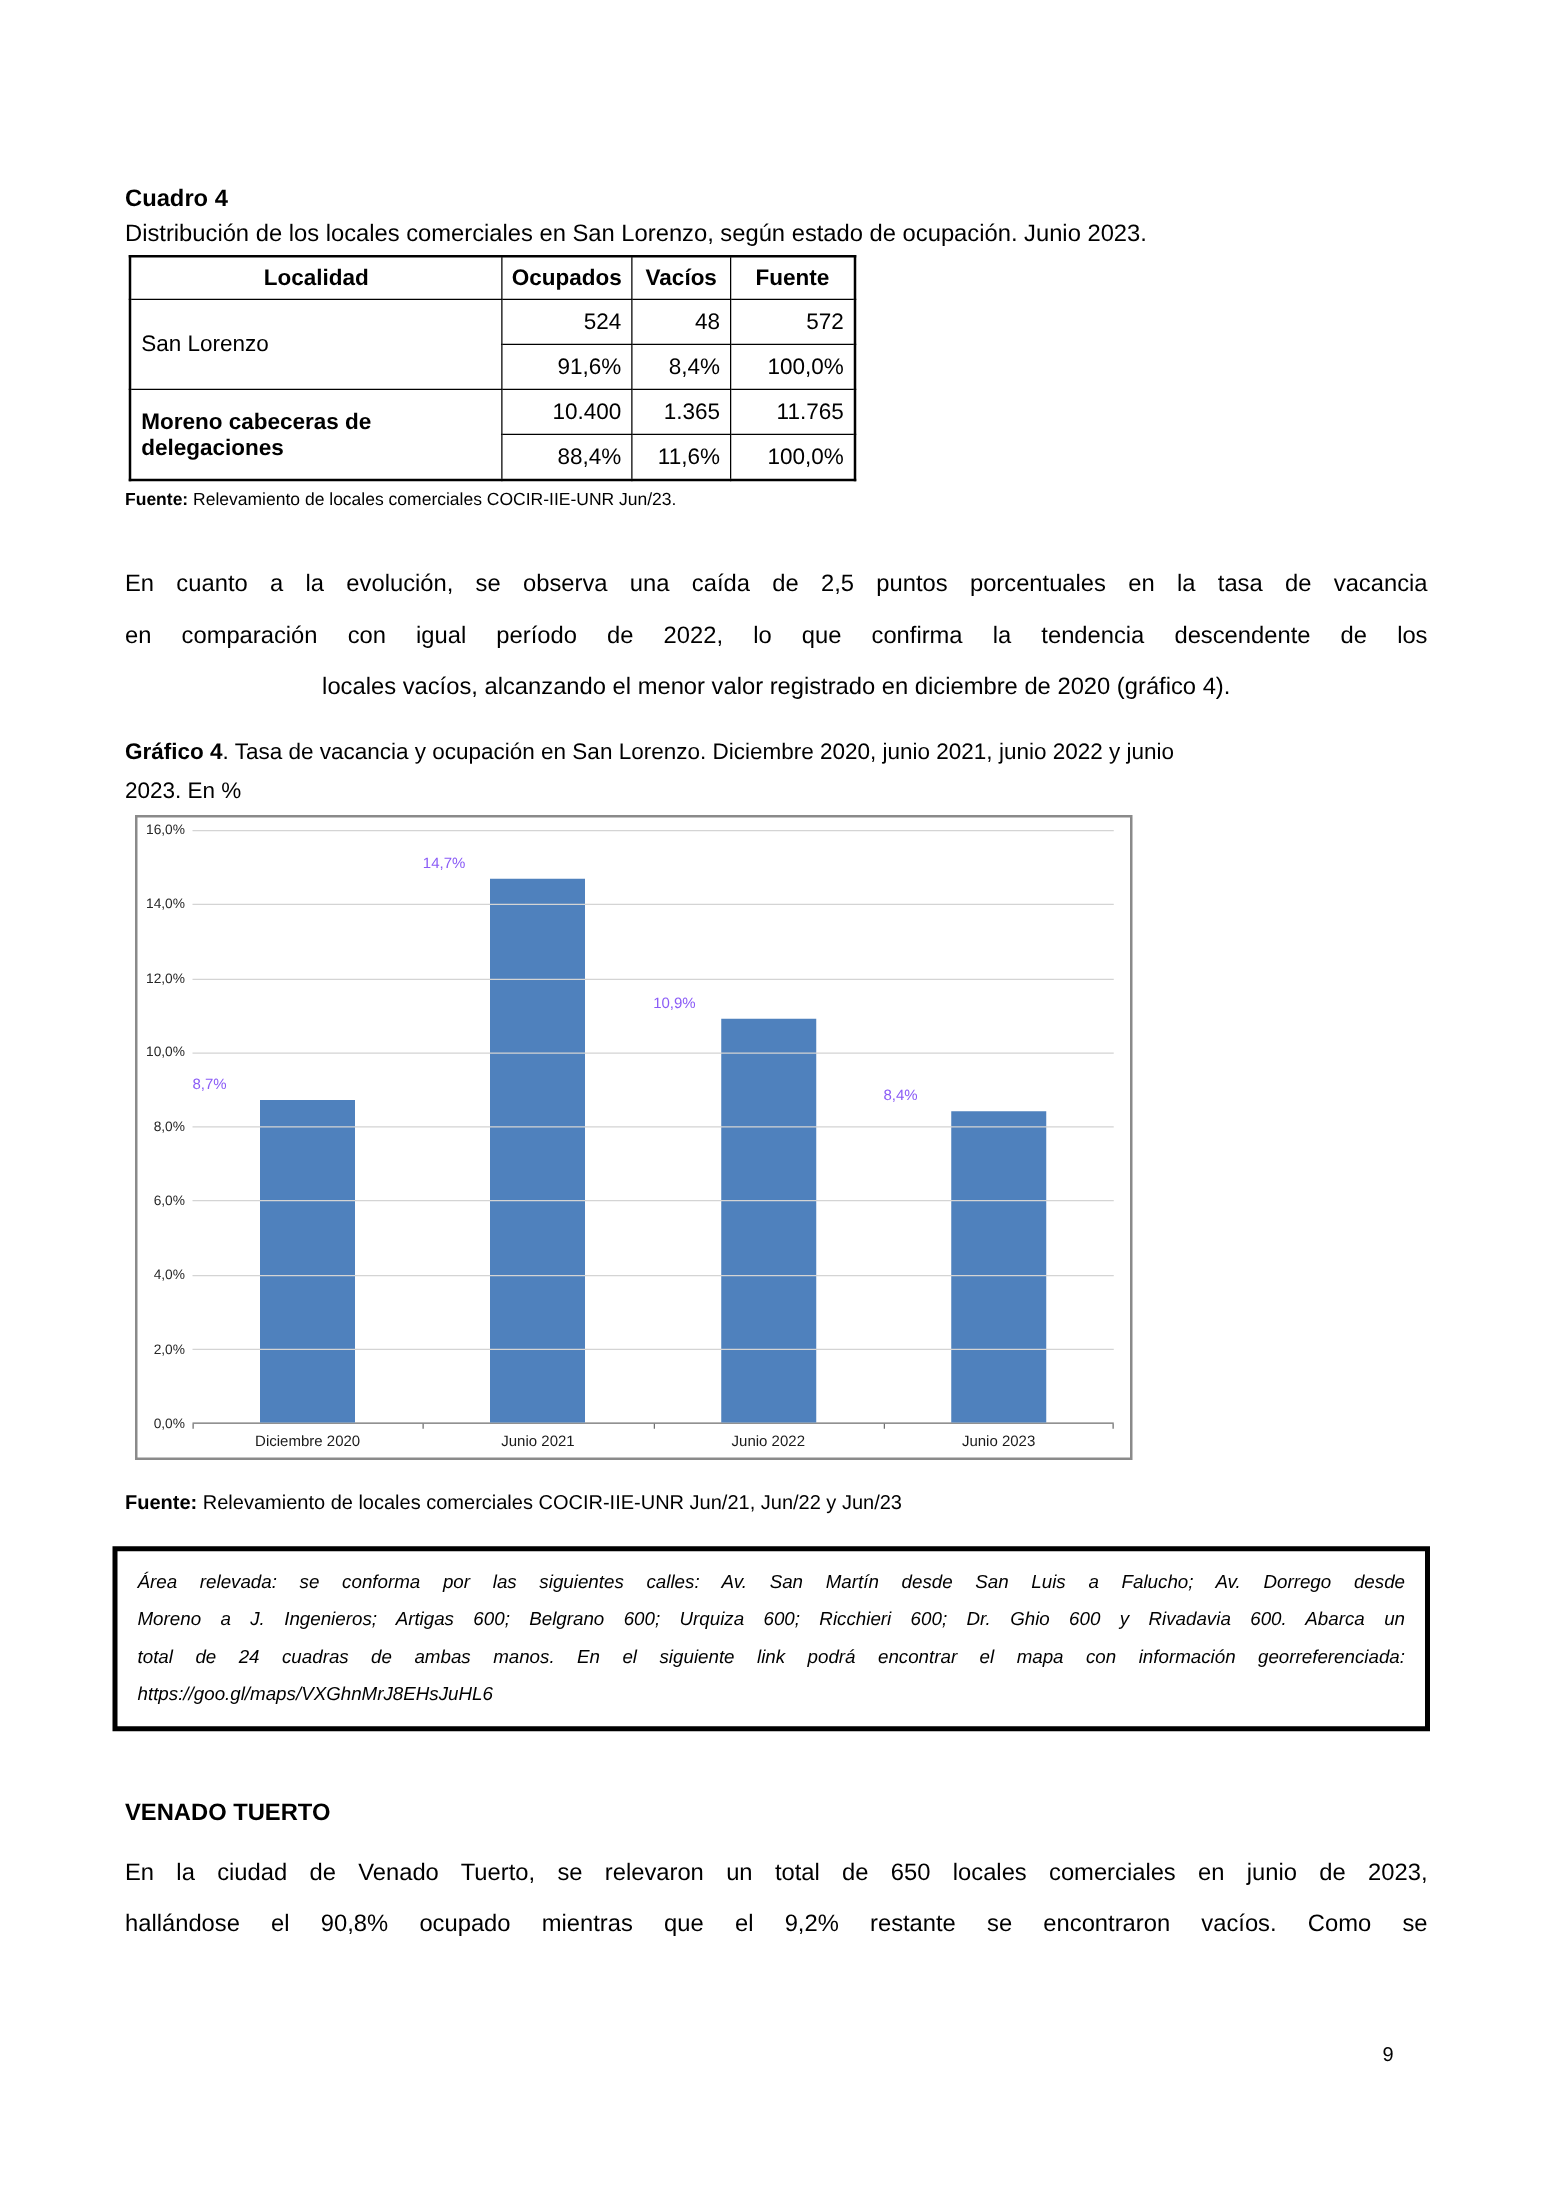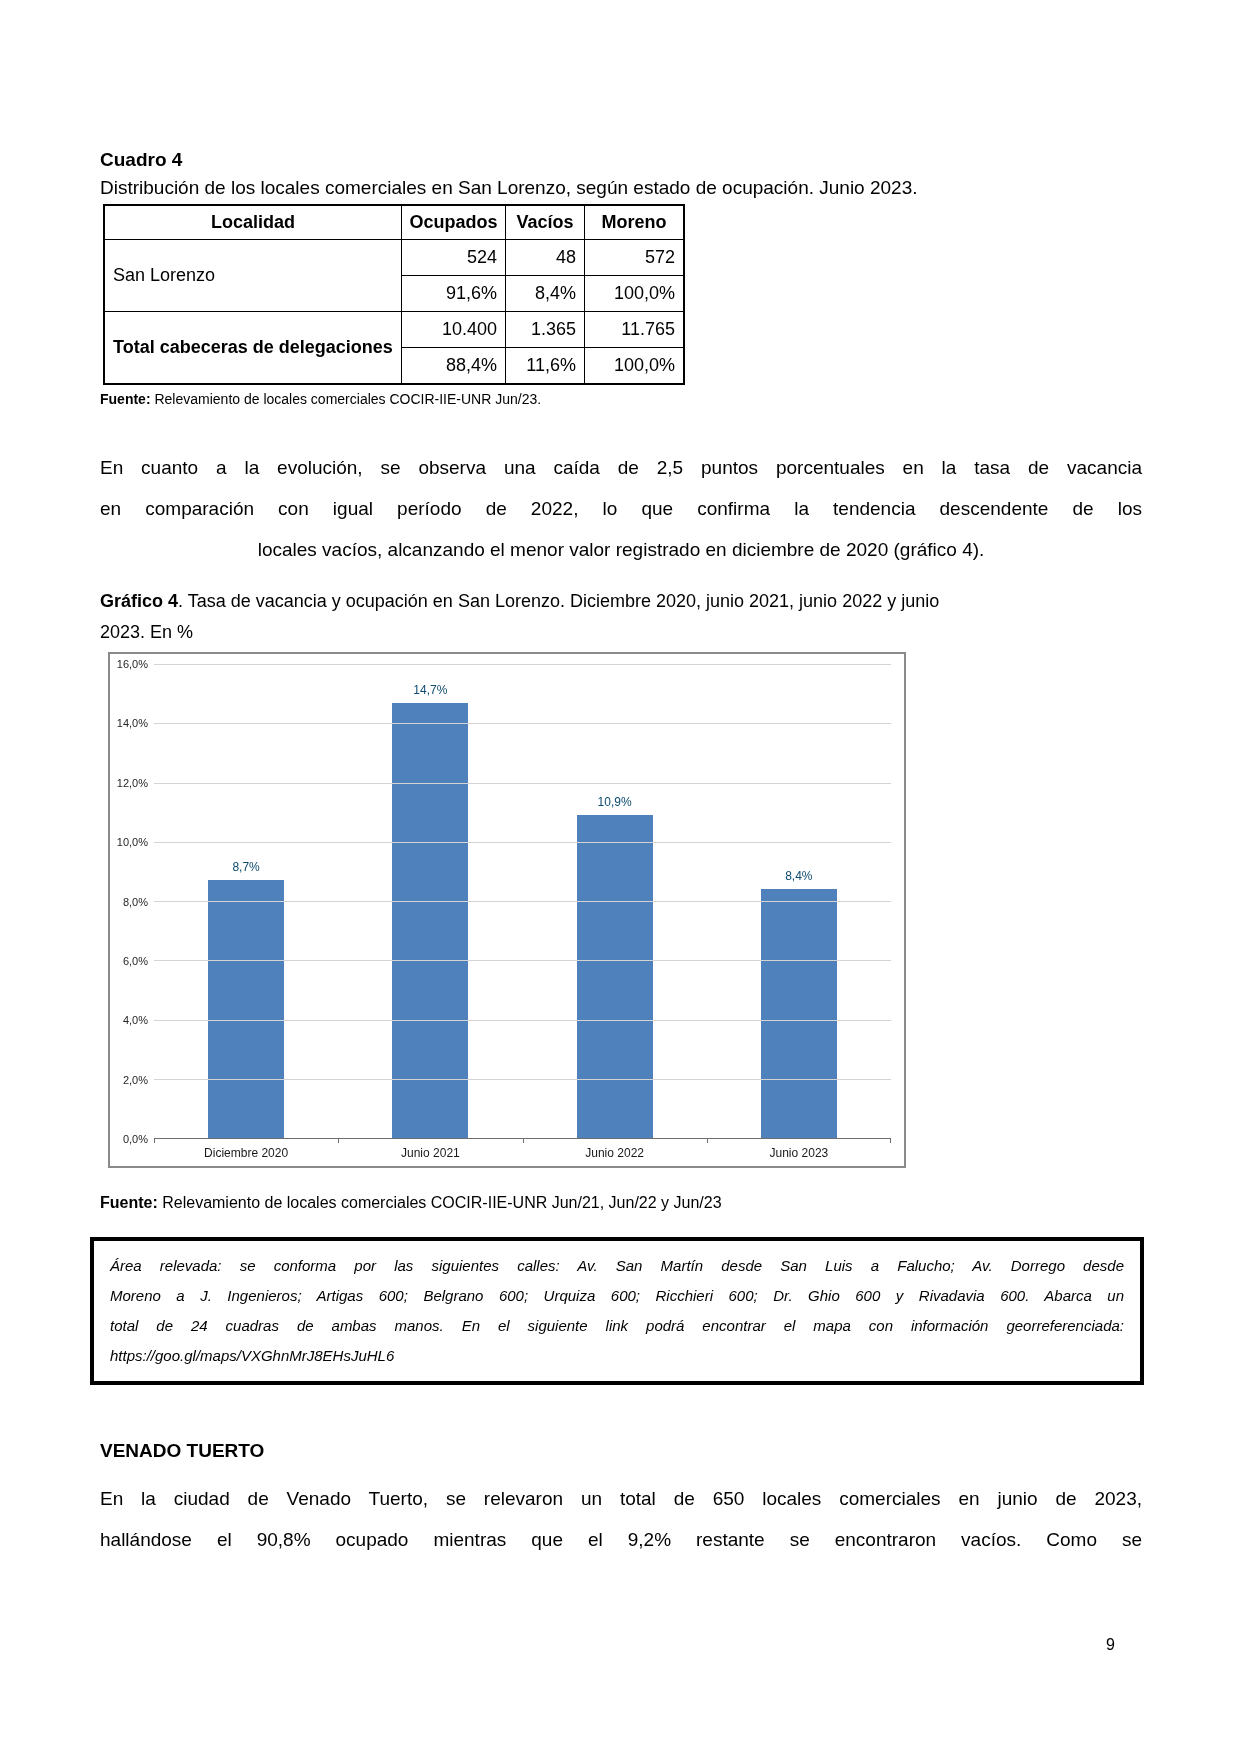--- a/index.html
+++ b/index.html
@@ -38,21 +38,21 @@
          border:2px solid #8a8a8a;background:#fff;box-sizing:border-box;}
   .plot{position:absolute;left:44px;right:13px;top:10px;bottom:27px;
         border-bottom:1px solid #6e6e6e;}
   .gridline{position:absolute;left:0;right:0;height:0;border-top:1px solid #d4d4d4;}
   .ylabels{position:absolute;left:0;top:10px;bottom:27px;width:40px;}
   .ylabel{position:absolute;right:2px;width:40px;text-align:right;
           font-size:11px;color:#262626;line-height:14px;}
   .barrow{position:absolute;left:0;right:0;top:0;bottom:0;display:flex;}
   .slot{flex:1;position:relative;height:100%;}
   .bar{position:absolute;bottom:0;left:50%;width:76px;margin-left:-38px;}
-  .dlabel{position:absolute;left:0;right:0;text-align:center;font-size:12px;color:#0c4a6e;}
+  .dlabel{position:absolute;left:0;right:0;font-size:12px;color:#8b5cf6;}
   .xlabels{position:absolute;left:44px;right:13px;bottom:4px;height:17px;display:flex;}
   .xlabel{flex:1;text-align:center;font-size:12px;color:#1a1a1a;line-height:17px;}
   .xticks{position:absolute;left:44px;right:13px;bottom:23px;height:4px;}
   .xtick{position:absolute;top:0;width:1px;height:4px;background:#6e6e6e;}
 
   
   .areabox{margin-top:24px;margin-left:-10px;width:1054px;box-sizing:border-box;
            border:4px solid #000;padding:10px 16px;font-style:italic;
            font-size:15px;line-height:30px;}
   .areabox .jline{text-align:justify;text-align-last:justify;}
@@ -71,35 +71,35 @@
 
   <div class="h-bold">Cuadro 4</div>
   <div class="subtitle">Distribución de los locales comerciales en San Lorenzo, según estado de ocupación. Junio 2023.</div>
 
   <table class="cuadro">
     <tbody>
         <tr>
       <th class="col-loc">Localidad</th>
       <th class="col-ocu">Ocupados</th>
       <th class="col-vac">Vacíos</th>
-      <th class="col-tot">Moreno</th>
+      <th class="col-tot">Fuente</th>
     </tr>
     <tr>
       <td class="loc" rowspan="2">San Lorenzo</td>
       <td class="num">524</td>
       <td class="num">48</td>
       <td class="num">572</td>
     </tr>
     <tr>
       <td class="num">91,6%</td>
       <td class="num">8,4%</td>
       <td class="num">100,0%</td>
     </tr>
     <tr>
-      <td class="loc bold" rowspan="2">Total cabeceras de delegaciones</td>
+      <td class="loc bold" rowspan="2">Moreno cabeceras de delegaciones</td>
       <td class="num">10.400</td>
       <td class="num">1.365</td>
       <td class="num">11.765</td>
     </tr>
     <tr>
       <td class="num">88,4%</td>
       <td class="num">11,6%</td>
       <td class="num">100,0%</td>
     </tr>
   </tbody>

